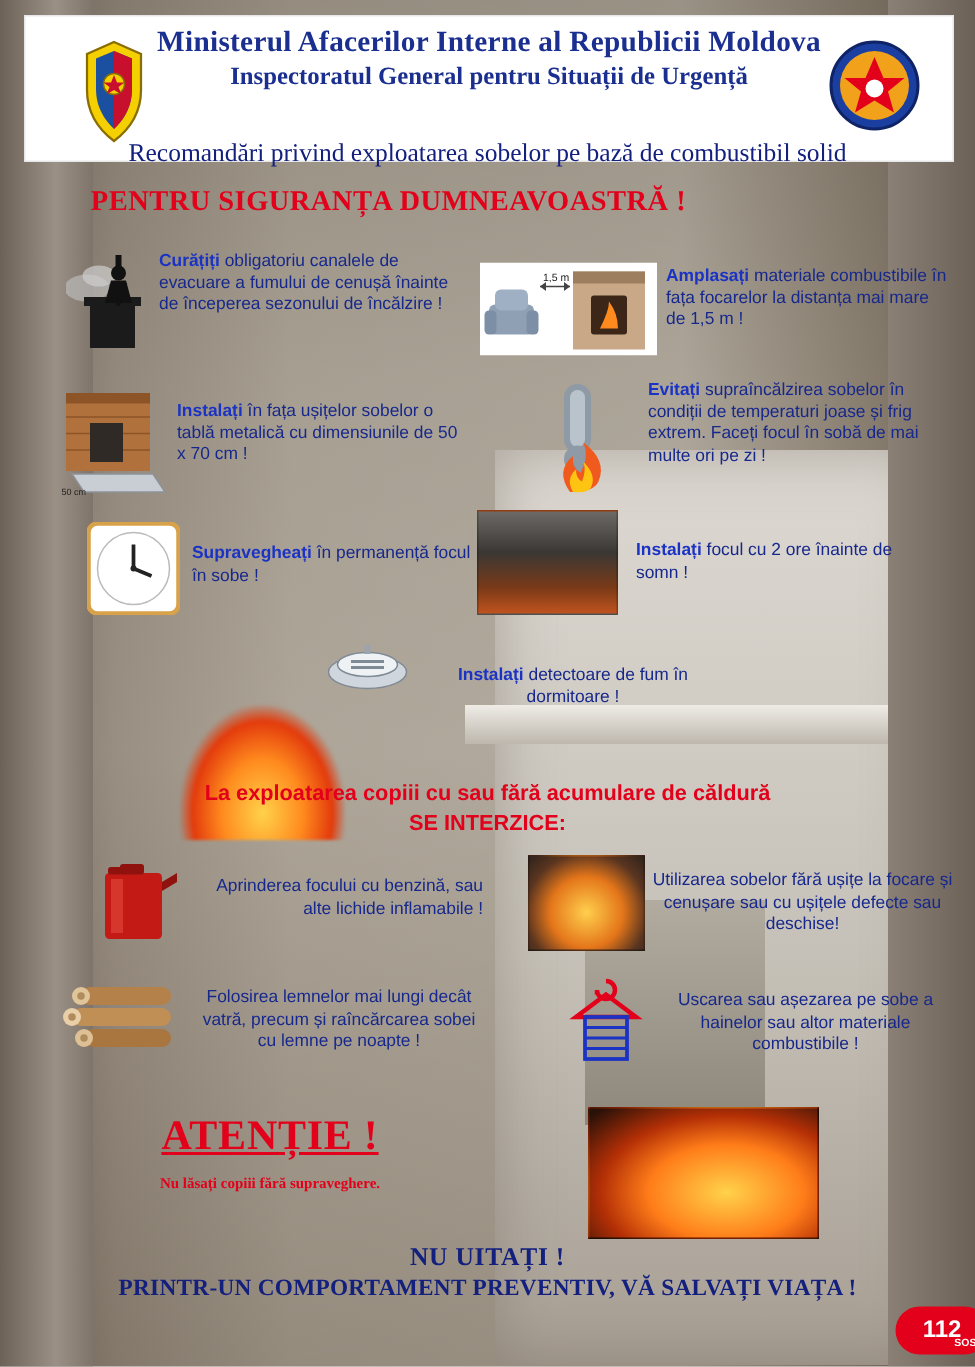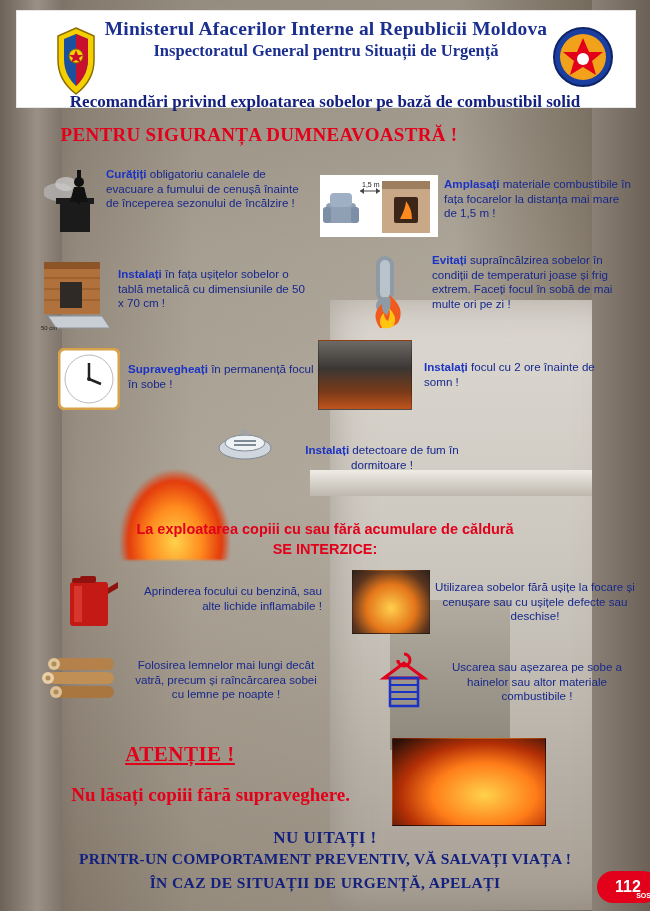--- a/index.html
+++ b/index.html
@@ -60,21 +60,21 @@
   .t1{font-size:19.5px;font-weight:bold;line-height:22px;letter-spacing:.2px;}
   .t2{font-size:16.5px;font-weight:bold;line-height:21px;}
   .t3{font-size:16px;font-weight:bold;line-height:21px;}
 
   .coat{position:absolute;left:38px;top:14px;width:44px;height:70px;}
   .shield-logo{position:absolute;right:20px;top:14px;width:62px;height:62px;}
 
   
   .subtitle{
     position:absolute;left:0;top:92px;width:650px;text-align:center;
-    font-family:"Liberation Serif", serif;font-weight:bold;font-size:17px;color:#13207e;
+    font-family:"Liberation Serif", serif;font-weight:normal;font-size:17px;color:#13207e;
   }
   .redline{
     position:absolute;left:0;top:124px;width:518px;text-align:center;
     font-family:"Liberation Serif", serif;font-weight:bold;font-size:19px;color:#e2001a;
     letter-spacing:.3px;
   }
 
   
   .tip{position:absolute;font-family:"Liberation Sans", sans-serif;font-size:11.6px;color:#17288c;line-height:14.5px;}
   .tip .lead{color:#1b33c4;font-weight:bold;}
@@ -90,22 +90,22 @@
 
   
   .sec-red{
     position:absolute;left:0;width:650px;text-align:center;
     font-family:"Liberation Sans", sans-serif;font-weight:bold;color:#e2001a;
   }
   .attention{
     position:absolute;left:0;width:650px;text-align:center;
     font-family:"Liberation Serif", serif;font-weight:bold;color:#e2001a;
   }
-  .attention .under{text-decoration:underline;font-size:21px;letter-spacing:.5px;margin-top:48px;}
-  .att2{font-size:19px;color:#e2001a;font-weight:bold;text-align:right;}
+  .attention .under{text-decoration:underline;font-size:28px;letter-spacing:.5px;margin-top:48px;}
+  .att2{font-size:10px;color:#e2001a;font-weight:bold;}
 
   .footer{
     position:absolute;left:0;width:650px;text-align:center;
     font-family:"Liberation Serif", serif;font-weight:bold;color:#13207e;
   }
   .f1{font-size:17px;letter-spacing:.5px;}
   .f2{font-size:15.5px;letter-spacing:.2px;}
   .f3{font-size:15.5px;letter-spacing:.4px;}
 
   .badge112{
@@ -294,20 +294,19 @@
   <div class="tip tc" style="left:436px;top:660px;width:202px;">Uscarea sau așezarea pe sobe a hainelor sau altor materiale combustibile !</div>
 
   <div class="attention" style="top:742px;width:340px;left:10px;">
     <span class="under">ATENȚIE !</span>
   </div>
   <div class="attention att2" style="top:784px;width:340px;left:10px;">Nu lăsați copiii fără supraveghere.</div>
   <div class="ph boy" style="left:392px;top:738px;width:152px;height:86px;"></div>
 
   <div class="footer f2" style="top:850px;">PRINTR-UN  COMPORTAMENT  PREVENTIV,  VĂ  SALVAȚI  VIAȚA !</div>
   <div class="footer f1" style="top:828px;">NU  UITAȚI !</div>
-  <div class="footer f3" style="top:874px;">ÎN  CAZ  DE  SITUAȚII  DE  URGENȚĂ,  APELAȚI</div>
 
   <div class="badge112">
     <span>112</span>
     <span class="sos">SOS</span>
   </div>
 
 </div>
 
 </body></html>

